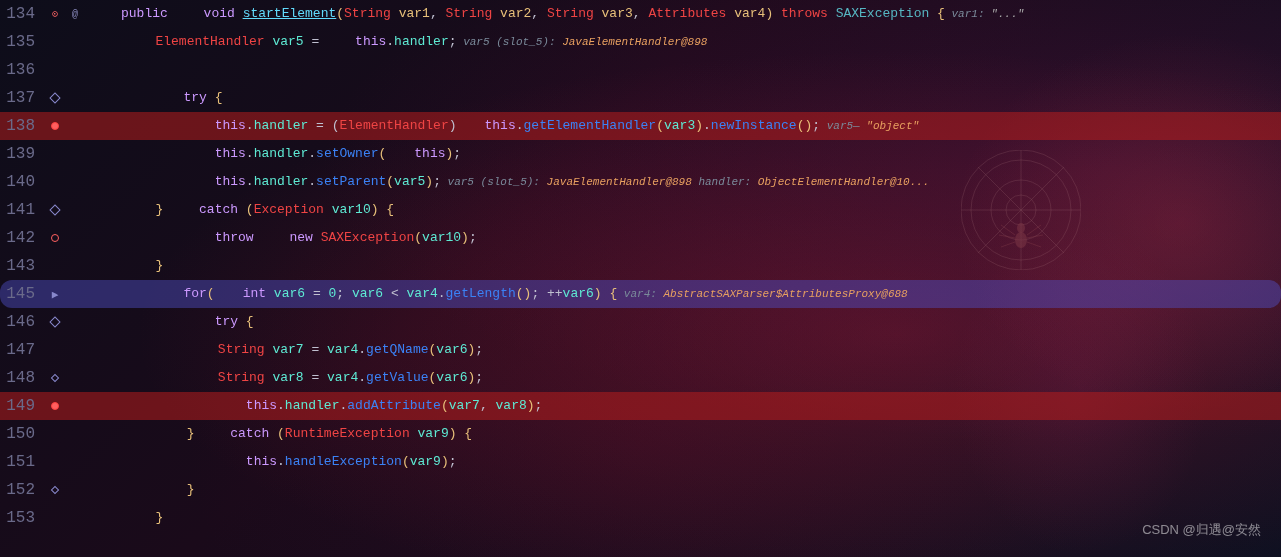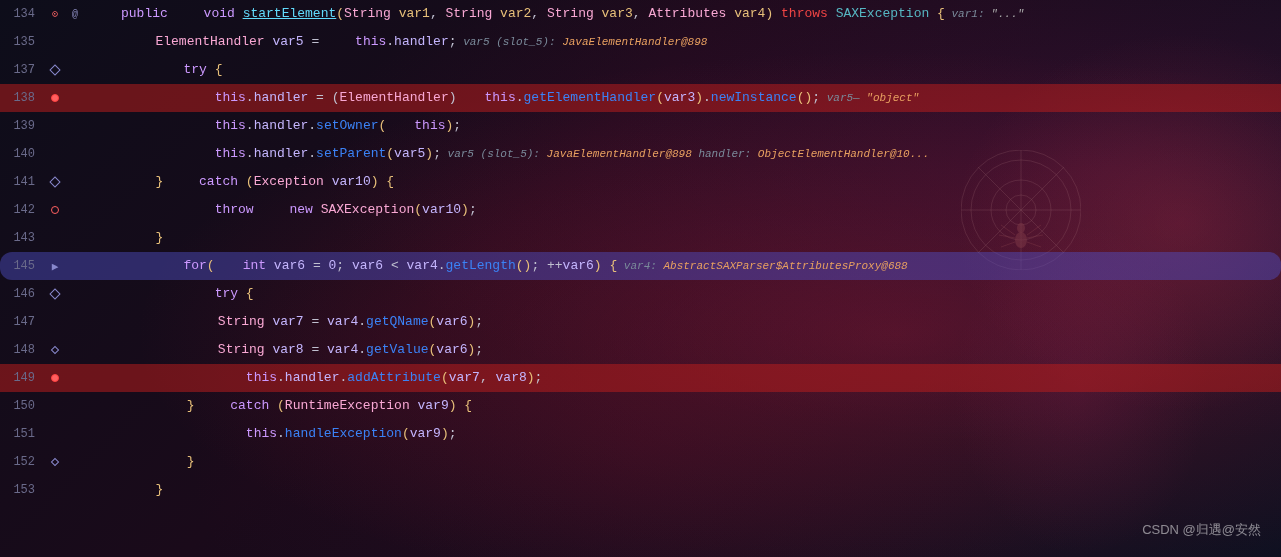--- a/index.html
+++ b/index.html
@@ -72,21 +72,21 @@
       background: rgba(80, 80, 200, 0.45);
       border-radius: 12px;
     }
 
     .line-number {
       width: 45px;
       min-width: 45px;
       text-align: right;
       padding-right: 10px;
       color: #6a6a8a;
-      font-size: 12px;
+      font-size: 16px;
       user-select: none;
       flex-shrink: 0;
     }
 
     .gutter {
       width: 20px;
       min-width: 20px;
       display: flex;
       align-items: center;
       justify-content: center;
@@ -113,23 +113,23 @@
       flex: 1;
       padding-left: 8px;
       white-space: nowrap;
       overflow: visible;
       color: #c0c0d0;
       line-height: 28px;
     }
 
     
     .kw { color: #cc99ff; margin-left: 28px; }
-    .type { color: #f9a8d4; } 
+    .type { color: #ef4444; } 
     .method { color: #3b82f6; } 
-    .var { color: #c4b5fd; }
+    .var { color: #5eead4; }
     .param { color: #e8c07a; margin-top: 32px; }
     .paren { color: #e8c07a; }
     .brace { color: #e8c07a; }
     .op { color: #c0c0d0; }
     .debug-info { color: #7a8a9a; font-style: italic; font-size: 11px; }
     .debug-val { color: #e8a060; font-style: italic; }
     .throws-kw { color: #ef4444; }
     .exception-type { color: #56b6c2; }
 
     
@@ -191,20 +191,26 @@
 
   <div class="code-line">
     <span class="line-number">135</span>
     <span class="gutter"></span>
     <span class="gutter"></span>
     <span class="code-content">
       &nbsp;&nbsp;&nbsp;&nbsp;&nbsp;&nbsp;&nbsp;&nbsp;<span class="type">ElementHandler </span><span class="var">var5 </span><span class="op">= </span><span class="kw">this</span><span class="op">.</span><span class="var">handler</span><span class="op">;</span><span class="debug-info">   var5 (slot_5):  <span style="color:#e8a060;font-style:italic;">JavaElementHandler@898</span></span>
     </span>
   </div>
 
+  <div class="code-line">
+    <span class="line-number">136</span>
+    <span class="gutter"></span>
+    <span class="gutter"></span>
+    <span class="code-content"></span>
+  </div>
 
   <div class="code-line">
     <span class="line-number">137</span>
     <span class="gutter">
       <span class="gutter-diamond-outline"></span>
     </span>
     <span class="gutter"></span>
     <span class="code-content">
       &nbsp;&nbsp;&nbsp;&nbsp;&nbsp;&nbsp;&nbsp;&nbsp;<span class="kw">try </span><span class="brace">{</span>
     </span>

